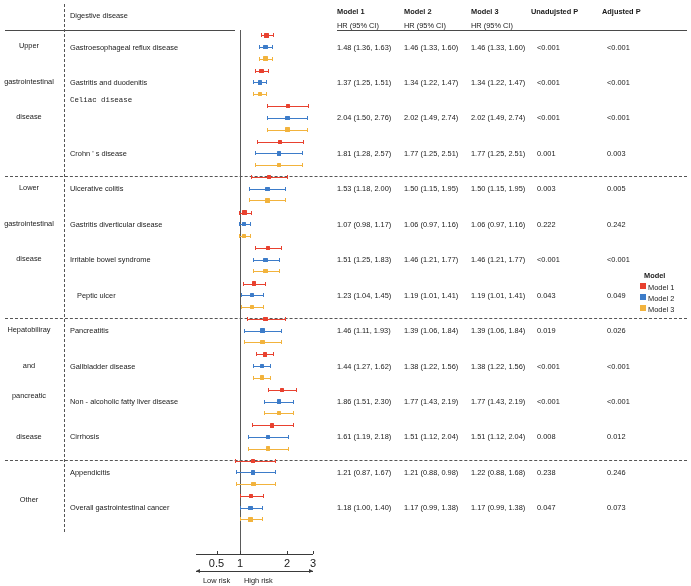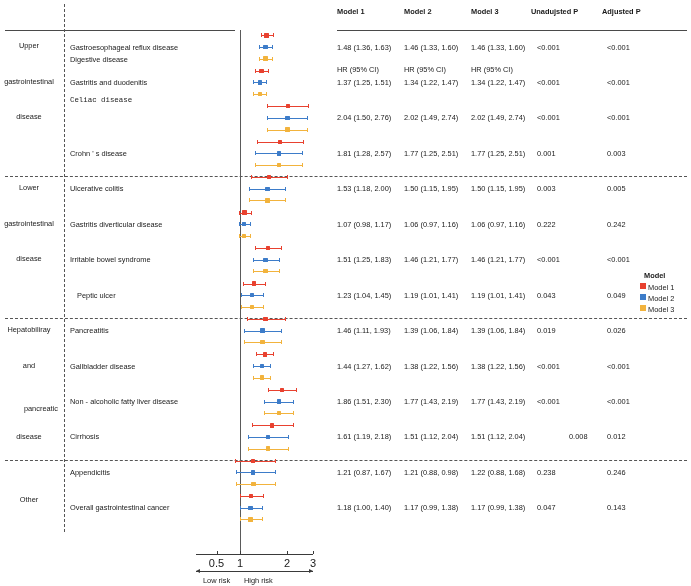--- a/index.html
+++ b/index.html
@@ -30,21 +30,20 @@
     font-weight: bold;
     white-space: nowrap;
     line-height: 1;
   }
   .col-sub {
     position: absolute;
     font-size: 7.4px;
     font-weight: normal;
     white-space: nowrap;
     line-height: 1;
-    margin-top: 44px;
   }
   .header-rule {
     position: absolute;
     height: 0;
     border-top: 0.9px solid #4a4a4a;
   }
 
   
   .group-label {
     position: absolute;
@@ -183,21 +182,21 @@
 
   <div id="group-labels">
       <div class="group-label" style="left: 0px; width: 58px; text-align: center; top: 42px;">Upper</div>
       <div class="group-label" style="left: 0px; width: 58px; text-align: center; top: 77.5px;">gastrointestinal</div>
       <div class="group-label" style="left: 0px; width: 58px; text-align: center; top: 113px;">disease</div>
       <div class="group-label" style="left: 0px; width: 58px; text-align: center; top: 184px;">Lower</div>
       <div class="group-label" style="left: 0px; width: 58px; text-align: center; top: 219.5px;">gastrointestinal</div>
       <div class="group-label" style="left: 0px; width: 58px; text-align: center; top: 255px;">disease</div>
       <div class="group-label" style="left: 0px; width: 58px; text-align: center; top: 326px;">Hepatobiliray</div>
       <div class="group-label" style="left: 0px; width: 58px; text-align: center; top: 361.5px;">and</div>
-      <div class="group-label" style="left: 0px; width: 58px; text-align: right; top: 405px;">pancreatic</div>
+      <div class="group-label" style="left: 0px; width: 58px; text-align: center; top: 392px;">pancreatic</div>
       <div class="group-label" style="left: 0px; width: 58px; text-align: center; top: 432.5px;">disease</div>
       <div class="group-label" style="left: 0px; width: 58px; text-align: center; top: 496px;">Other</div>
     </div>
 
   <div id="disease-labels">
       <div class="disease-label" style="left: 70px; top: 43.5px;">Gastroesophageal reflux disease</div>
       <div class="disease-label" style="left: 70px; top: 78.95px;">Gastritis and duodenitis</div>
       <div class="disease-label" style="left: 70px; top: 97px; font-family: Liberation Mono, monospace;">Celiac disease</div>
       <div class="disease-label" style="left: 70px; top: 149.85px;">Crohn ' s disease</div>
       <div class="disease-label" style="left: 70px; top: 185.3px;">Ulcerative colitis</div>
@@ -264,32 +263,32 @@
       <div class="cell" style="left: 537px; top: 362.55px;">&lt;0.001</div>
       <div class="cell" style="left: 607px; top: 362.55px;">&lt;0.001</div>
       <div class="cell" style="left: 337px; top: 398px;">1.86 (1.51, 2.30)</div>
       <div class="cell" style="left: 404px; top: 398px;">1.77 (1.43, 2.19)</div>
       <div class="cell" style="left: 471px; top: 398px;">1.77 (1.43, 2.19)</div>
       <div class="cell" style="left: 537px; top: 398px;">&lt;0.001</div>
       <div class="cell" style="left: 607px; top: 398px;">&lt;0.001</div>
       <div class="cell" style="left: 337px; top: 433.45px;">1.61 (1.19, 2.18)</div>
       <div class="cell" style="left: 404px; top: 433.45px;">1.51 (1.12, 2.04)</div>
       <div class="cell" style="left: 471px; top: 433.45px;">1.51 (1.12, 2.04)</div>
-      <div class="cell" style="left: 537px; top: 433.45px; margin-left: 32px;">0.008</div>
+      <div class="cell" style="left: 537px; top: 433.45px;">0.008</div>
       <div class="cell" style="left: 607px; top: 433.45px;">0.012</div>
       <div class="cell" style="left: 337px; top: 468.9px;">1.21 (0.87, 1.67)</div>
       <div class="cell" style="left: 404px; top: 468.9px;">1.21 (0.88, 0.98)</div>
       <div class="cell" style="left: 471px; top: 468.9px;">1.22 (0.88, 1.68)</div>
       <div class="cell" style="left: 537px; top: 468.9px;">0.238</div>
       <div class="cell" style="left: 607px; top: 468.9px;">0.246</div>
       <div class="cell" style="left: 337px; top: 504.35px;">1.18 (1.00, 1.40)</div>
       <div class="cell" style="left: 404px; top: 504.35px;">1.17 (0.99, 1.38)</div>
       <div class="cell" style="left: 471px; top: 504.35px;">1.17 (0.99, 1.38)</div>
       <div class="cell" style="left: 537px; top: 504.35px;">0.047</div>
-      <div class="cell" style="left: 607px; top: 504.35px;">0.143</div>
+      <div class="cell" style="left: 607px; top: 504.35px;">0.073</div>
     </div>
 
   <div id="plot" style="left:0px; top:0px; width:691px; height:586px;">
       <div class="refline" style="left: 240px; top: 30px; height: 522px;"></div>
       <div class="ci-line" style="left: 260.85px; width: 12.2795px; top: 35.4px; border-top: 1.1px solid rgb(232, 65, 47);"></div>
       <div class="ci-cap" style="left: 260.85px; top: 33.4px; height: 4px; border-left: 1.1px solid rgb(232, 65, 47);"></div>
       <div class="ci-cap" style="left: 273.129px; top: 33.4px; height: 4px; border-left: 1.1px solid rgb(232, 65, 47);"></div>
       <div class="pt" style="left: 264.383px; top: 33.2px; width: 4.4px; height: 4.4px; background: rgb(232, 65, 47);"></div>
       <div class="ci-line" style="left: 259.337px; width: 12.5323px; top: 47px; border-top: 1.1px solid rgb(61, 124, 201);"></div>
       <div class="ci-cap" style="left: 259.337px; top: 45px; height: 4px; border-left: 1.1px solid rgb(61, 124, 201);"></div>

